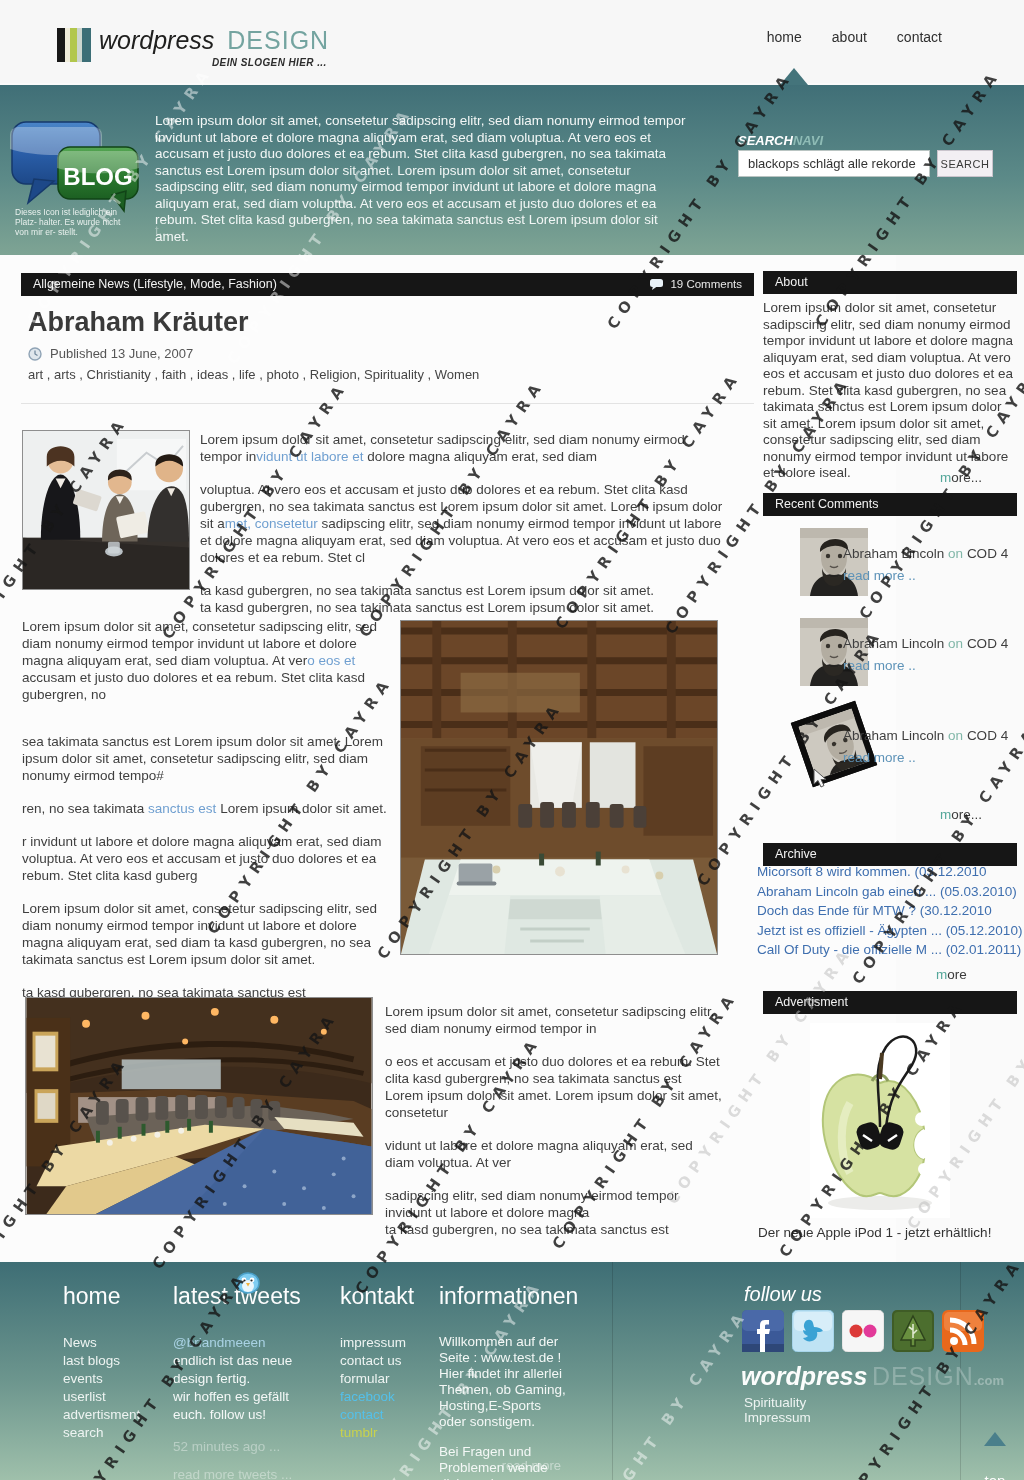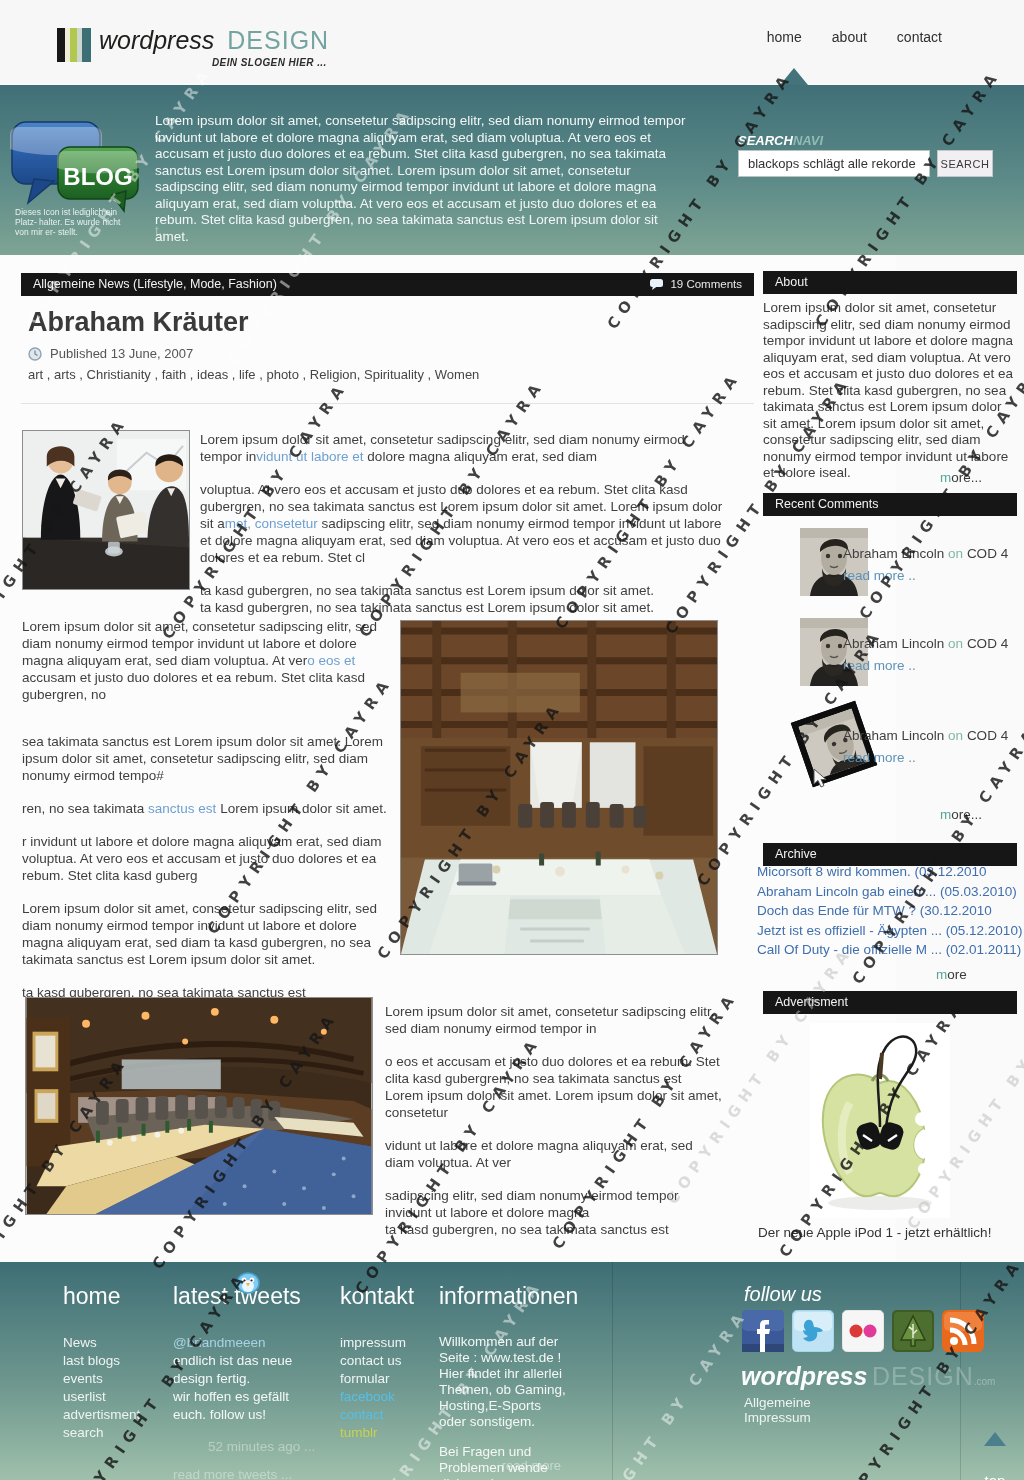--- a/index.html
+++ b/index.html
@@ -82,21 +82,21 @@
   .tweet-dim { color:rgba(255,255,255,.38); }
   .lnk-cyan { color:#54c0ea; } .lnk-yellow { color:#c8d24d; }
   .info-text { width:128px; font-size:13.5px; line-height:16px; color:#f4f8f6; }
   .info-more { position:absolute; left:439px; top:196px; width:122px; text-align:right; font-size:13px; color:rgba(255,255,255,.45); cursor:pointer; }
   .follow-head { position:absolute; left:744px; top:21px; font-size:20px; font-style:italic; color:#fff; }
   .social-row { position:absolute; left:742px; top:48px; display:flex; gap:8px; }
   .social-row svg { cursor:pointer; }
   .f-brand { position:absolute; left:741px; top:100px; white-space:nowrap; }
   .f-brand .b-left { font-size:25px; font-style:italic; font-weight:bold; color:#fbfdfc; }
   .f-brand .b-right { font-size:25px; color:rgba(255,255,255,.25); letter-spacing:1px; }
-  .f-brand .b-tld { font-size:10px; color:rgba(255,255,255,.32); }
+  .f-brand .b-tld { font-size:13px; color:rgba(255,255,255,.32);font-weight:bold; }
   .f-mini { position:absolute; left:744px; top:133px; font-size:13.5px; line-height:15px; }
   .f-mini div { cursor:pointer; }
   .top-widget { position:absolute; left:984px; top:170px; text-align:center; cursor:pointer; }
   .top-tri { width:0; height:0; margin:0 auto 4px auto;
     border-left:11px solid transparent; border-right:11px solid transparent; border-bottom:14px solid #4a7f8b; }
   .top-label { font-size:15px; color:#fdfdfd;margin-top:26px; }
   
   #watermarks { position:absolute; left:0; top:0; width:1024px; height:1480px; pointer-events:none; z-index:60; }
   .wm { position:absolute; font-size:15px; font-weight:bold; letter-spacing:7px; white-space:nowrap;
     transform:translate(-50%,-50%) rotate(-55deg); font-family:"DejaVu Sans", sans-serif; }
@@ -460,21 +460,21 @@
         <circle cx="17" cy="9" r="2.4" fill="#fff"></circle>
       <circle cx="9.5" cy="9.5" r="1.1" fill="#222"></circle>
         <circle cx="16.5" cy="9.5" r="1.1" fill="#222"></circle>
       <path d="M11,12 L15,12 L13,15.5 Z" fill="#f2b23c"></path>
     </svg>
     <div class="f-head">latest tweets</div>
     <div class="f-links" style="width:150px;">
       <div class="tweet-handle">@briandmeeen</div>
       <div class="tweet-body">endlich ist das neue design fertig.</div>
       <div class="tweet-body">wir hoffen es gefällt euch. follow us!</div>
-      <div class="tweet-dim" style="margin-top:14px;margin-left:35px;">52 minutes ago ...</div>
+      <div class="tweet-dim" style="margin-top:14px;">52 minutes ago ...</div>
       <div class="tweet-dim" style="margin-top:10px;">read more tweets ...</div>
     </div>
   </div>
 
   <div class="f-col" style="left:340px;">
     <div class="f-head">kontakt</div>
     <div class="f-links">
       <div>impressum</div>
       <div>contact us</div>
       <div>formular</div>
@@ -526,21 +526,21 @@
       <path d="M8,10 a24,24 0 0 1 24,24" stroke="#ffffff" stroke-width="5" fill="none"></path>
     </svg>
   </div>
 
   <div class="f-brand">
     <span class="b-left">wordpress</span>
     <span class="b-right">DESIGN</span><span class="b-tld">.com</span>
   </div>
 
   <div class="f-mini">
-    <div>Allgemeine</div>
+    <div>Spirituality</div>
     <div>Impressum</div>
   </div>
 
   <div class="top-widget">
     <div class="top-tri"></div>
     <div class="top-label">top</div>
   </div>
 </div>
 
 <div id="watermarks">

